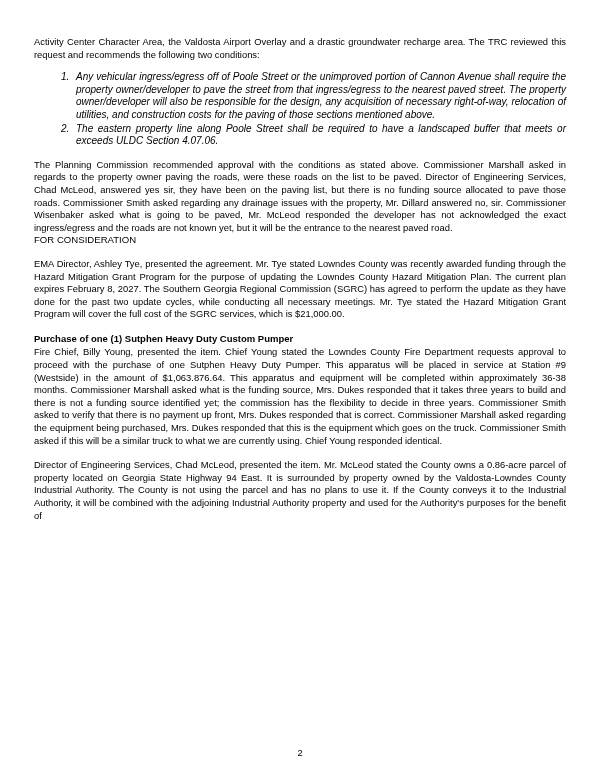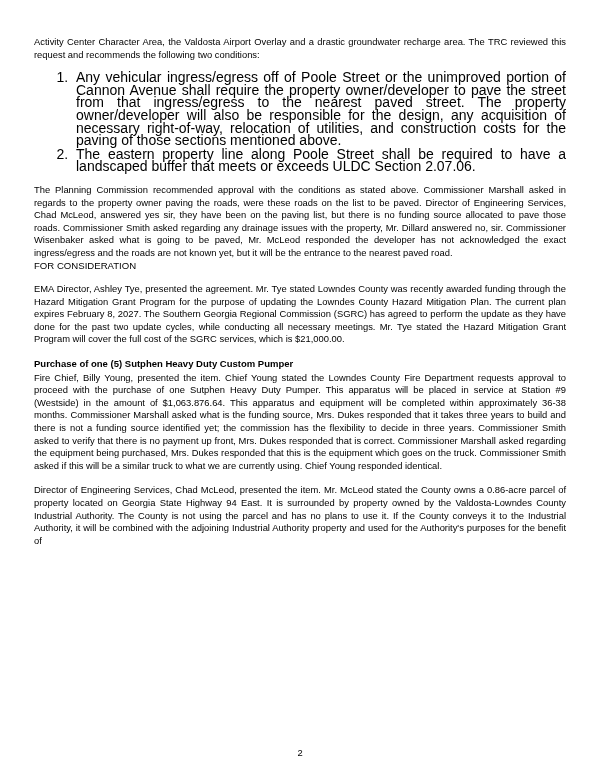--- a/index.html
+++ b/index.html
@@ -30,25 +30,26 @@
   }
   .intro {
     margin-bottom: 10px;
   }
   ol.conditions {
     margin: 0 0 11px 0;
     padding-left: 38px;
     list-style-position: outside;
   }
   ol.conditions li {
-    font-size: 14px;
+    font-size: 10px;
     line-height: 12.6px;
     text-align: justify;
     margin-bottom: 1px;
     padding-left: 4px;
+    font-style: italic;
   }
   .body-para {
   }
   h2.section-head {
     font-size: 9.6px;
     font-weight: normal;
     margin: 0 0 11px 0;
     line-height: 12.6px;
     text-align: left;
   }
@@ -73,33 +74,33 @@
 </style>
 </head>
 <body>
 
 <div class="page">
 
   <p class="intro">Activity Center Character Area, the Valdosta Airport Overlay and a drastic groundwater recharge area. The TRC reviewed this request and recommends the following two conditions:</p>
 
   <ol class="conditions">
     <li>Any vehicular ingress/egress off of Poole Street or the unimproved portion of Cannon Avenue shall require the property owner/developer to pave the street from that ingress/egress to the nearest paved street. The property owner/developer will also be responsible for the design, any acquisition of necessary right-of-way, relocation of utilities, and construction costs for the paving of those sections mentioned above.</li>
-    <li>The eastern property line along Poole Street shall be required to have a landscaped buffer that meets or exceeds ULDC Section 2.07.06.</li>
+    <li>The eastern property line along Poole Street shall be required to have a landscaped buffer that meets or exceeds ULDC Section 4.07.06.</li>
   </ol>
 
   <p class="body-para">The Planning Commission recommended approval with the conditions as stated above. Commissioner Marshall asked in regards to the property owner paving the roads, were these roads on the list to be paved. Director of Engineering Services, Chad McLeod, answered yes sir, they have been on the paving list, but there is no funding source allocated to pave those roads. Commissioner Smith asked regarding any drainage issues with the property, Mr. Dillard answered no, sir. Commissioner Wisenbaker asked what is going to be paved, Mr. McLeod responded the developer has not acknowledged the exact ingress/egress and the roads are not known yet, but it will be the entrance to the nearest paved road.</p>
 
   <h2 class="section-head">FOR CONSIDERATION</h2>
 
   <div class="item-block">
     <p>EMA Director, Ashley Tye, presented the agreement. Mr. Tye stated Lowndes County was recently awarded funding through the Hazard Mitigation Grant Program for the purpose of updating the Lowndes County Hazard Mitigation Plan. The current plan expires February 8, 2027. The Southern Georgia Regional Commission (SGRC) has agreed to perform the update as they have done for the past two update cycles, while conducting all necessary meetings. Mr. Tye stated the Hazard Mitigation Grant Program will cover the full cost of the SGRC services, which is $21,000.00.</p>
   </div>
 
   <div class="item-block">
-    <h3 class="item-head">Purchase of one (5) Sutphen Heavy Duty Custom Pumper</h3>
+    <h3 class="item-head">Purchase of one (1) Sutphen Heavy Duty Custom Pumper</h3>
     <p>Fire Chief, Billy Young, presented the item. Chief Young stated the Lowndes County Fire Department requests approval to proceed with the purchase of one Sutphen Heavy Duty Pumper. This apparatus will be placed in service at Station #9 (Westside) in the amount of $1,063.876.64. This apparatus and equipment will be completed within approximately 36-38 months. Commissioner Marshall asked what is the funding source, Mrs. Dukes responded that it takes three years to build and there is not a funding source identified yet; the commission has the flexibility to decide in three years. Commissioner Smith asked to verify that there is no payment up front, Mrs. Dukes responded that is correct. Commissioner Marshall asked regarding the equipment being purchased, Mrs. Dukes responded that this is the equipment which goes on the truck. Commissioner Smith asked if this will be a similar truck to what we are currently using. Chief Young responded identical.</p>
   </div>
 
   <div class="item-block">
     <p>Director of Engineering Services, Chad McLeod, presented the item. Mr. McLeod stated the County owns a 0.86-acre parcel of property located on Georgia State Highway 94 East. It is surrounded by property owned by the Valdosta-Lowndes County Industrial Authority. The County is not using the parcel and has no plans to use it. If the County conveys it to the Industrial Authority, it will be combined with the adjoining Industrial Authority property and used for the Authority's purposes for the benefit of</p>
   </div>
 
   <div class="page-number">2</div>
 
 </div>

